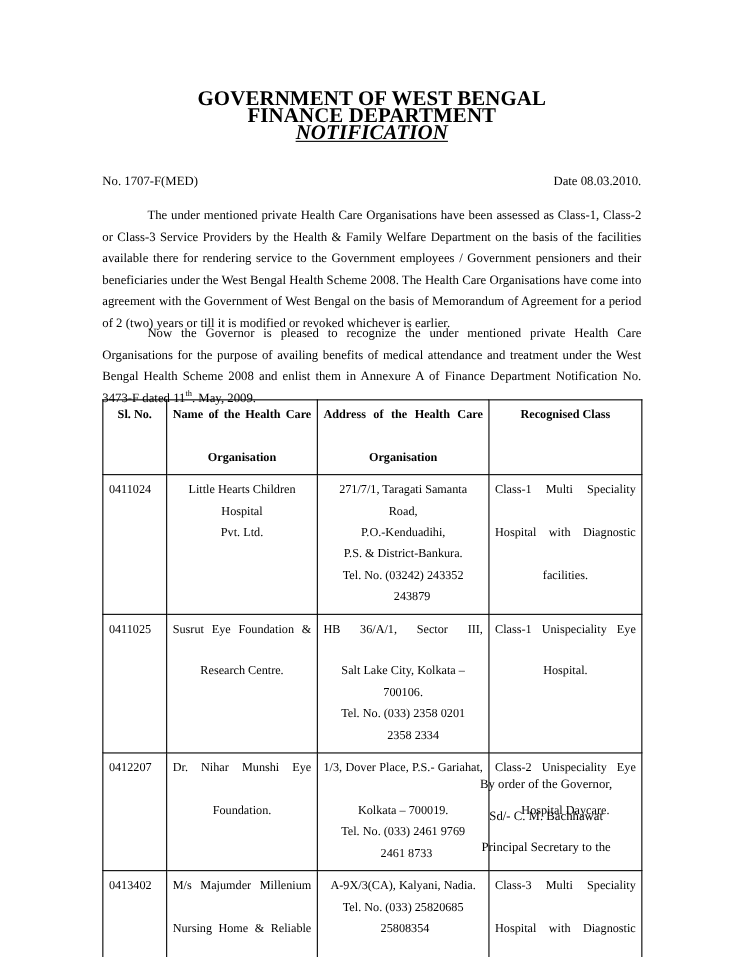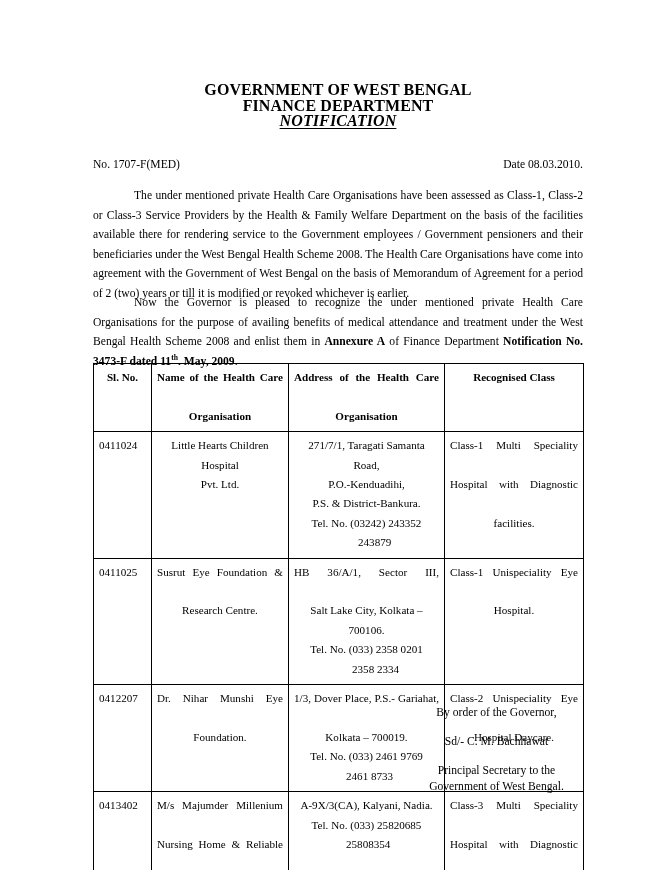--- a/index.html
+++ b/index.html
@@ -27,21 +27,21 @@
     position: absolute;
     left: 93px;
     top: 0;
     width: 490px;
   }
 
   
   .heading {
     text-align: center;
     font-weight: bold;
-    font-size: 16px;
+    font-size: 19px;
     line-height: 15.6px;
     letter-spacing: 0.1px;
   }
   .heading .line { display: block; }
   .heading .underlined {
     display: inline-block;
     text-decoration: underline;
     text-underline-offset: 1.5px;
     font-style: italic;
   }
@@ -57,21 +57,21 @@
 
   
   .para {
     font-size: 11.6px;
     line-height: 19.6px;
     text-align: justify;
     text-justify: inter-word;
     text-indent: 41px;
     margin: 0;
   }
-  .b { font-weight: bold; }
+  .b { font-weight: normal; }
   sup {
     font-size: 0.66em;
     vertical-align: super;
     line-height: 0;
   }
 
   
   table.reg {
     border-collapse: collapse;
     width: 490px;
@@ -263,16 +263,15 @@
       </tbody>
     </table>
   </div>
 
   <div class="sig" style="left:389px; top:705px;">
     <span class="ln">By order of the Governor,</span>
     <span class="gap"></span>
     <span class="ln">Sd/- C. M. Bachhawat</span>
     <span class="gap"></span>
     <span class="ln">Principal Secretary to the</span>
-    <span class="ln">Government of West Bengal.</span>
   </div>
 
 </div>
 
 </body></html>

